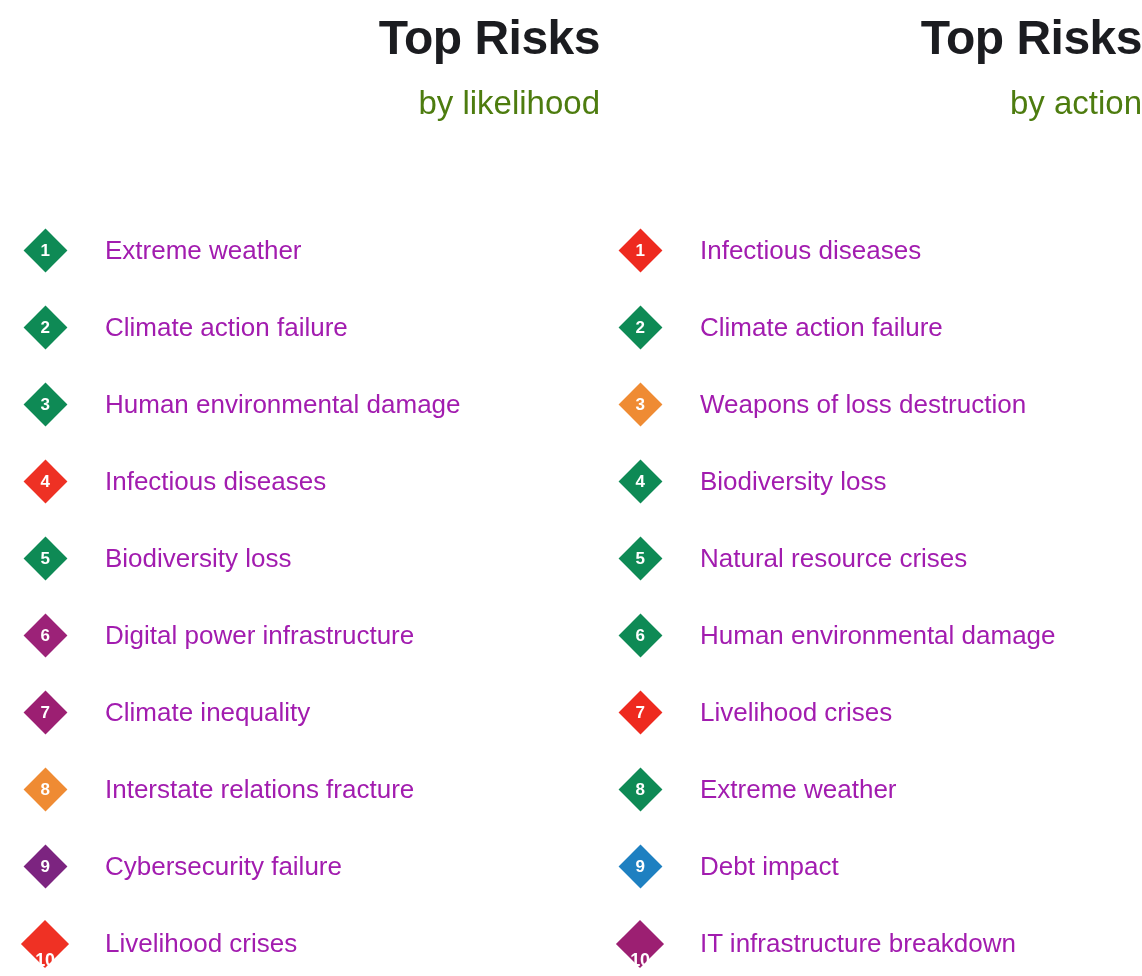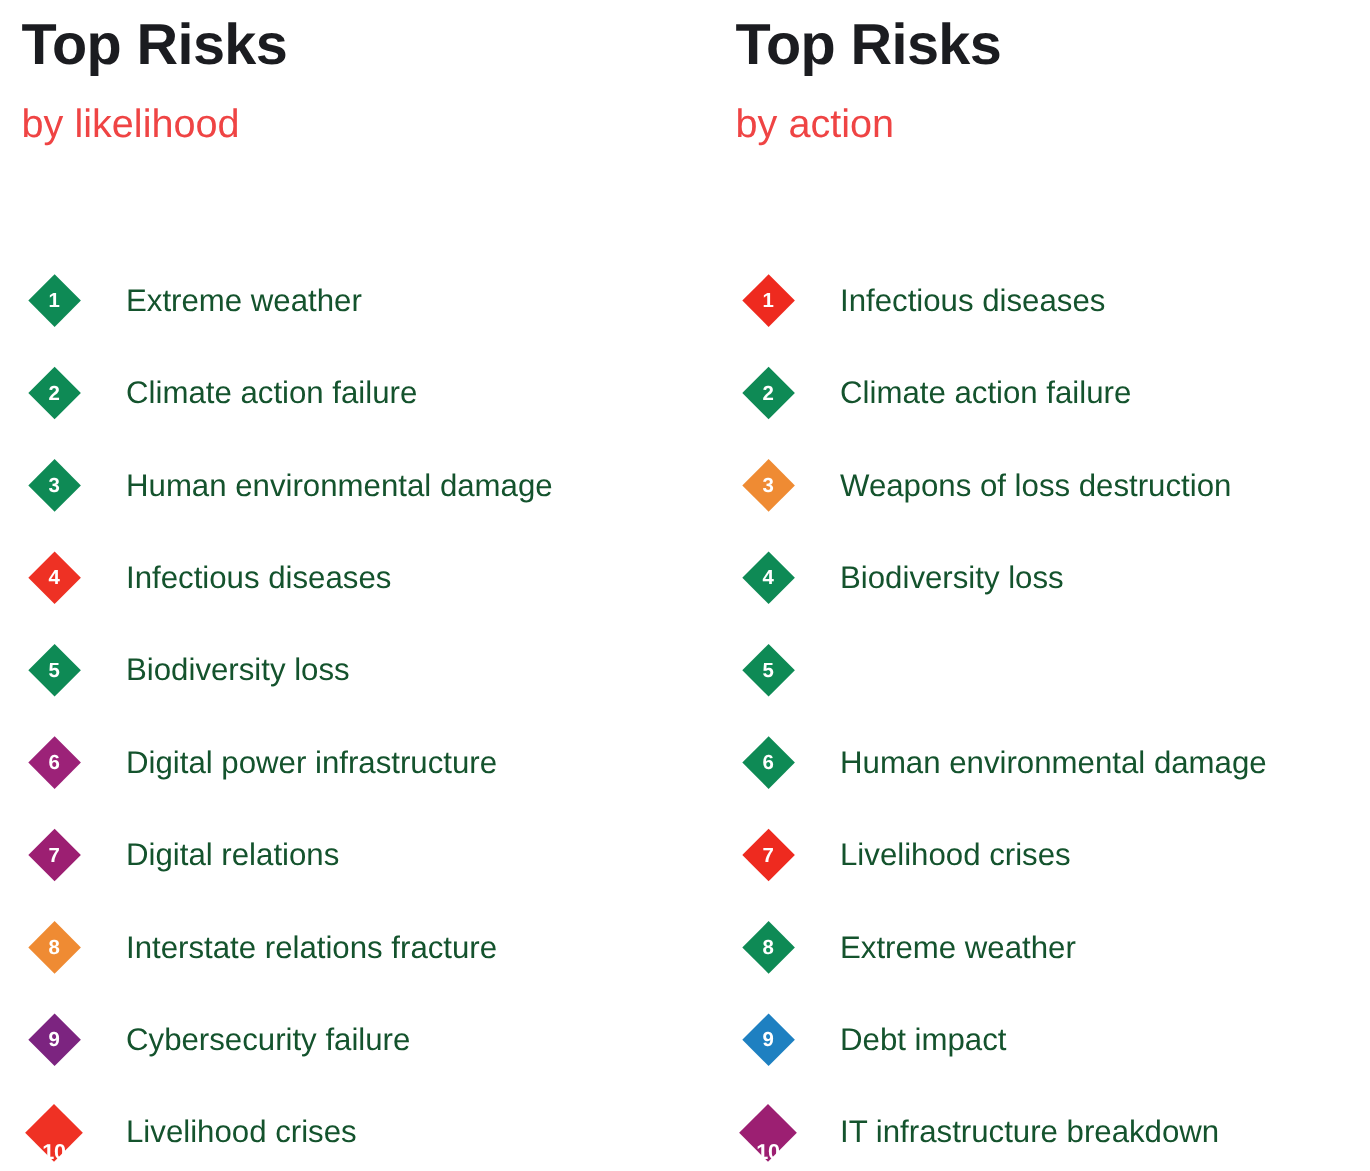--- a/index.html
+++ b/index.html
@@ -13,20 +13,21 @@
     font-family: "Liberation Sans", sans-serif;
     -webkit-font-smoothing: antialiased;
     overflow: hidden;
   }
 
   .board {
     position: relative;
     width: 1142px;
     height: 976px;
     display: flex;
+    text-align: right;
   }
 
   .column {
     position: relative;
     box-sizing: border-box;
   }
   .column.left  { width: 600px; padding-left: 18px; }
   .column.right { width: 542px; padding-left: 13px; }
 
   .col-header {
@@ -37,21 +38,21 @@
     font-weight: bold;
     color: #1b1c20;
     letter-spacing: -0.5px;
     line-height: 1.0;
     margin: 0;
     white-space: nowrap;
   }
   .col-subtitle {
     font-size: 33px;
     font-weight: normal;
-    color: #ef4444;
+    color: #4d7c0f;
     line-height: 1.0;
     margin: 0;
     padding-top: 24px;
     white-space: nowrap;
   }
 
   .risk-list {
     list-style: none;
     margin: 0;
     padding: 0;
@@ -104,21 +105,21 @@
     line-height: 1;
     letter-spacing: -0.3px;
   }
   .rank-diamond.wide .rank-number {
     font-size: 18px;
     margin-top: 33px;
   }
 
   .risk-label {
     font-size: 26px;
-    color: #14532d;
+    color: #a21caf;
     line-height: 1.1;
     white-space: nowrap;
     padding-left: 38px;
   }
 </style>
 </head>
 <body>
 
 <div class="board">
 
@@ -168,21 +169,21 @@
             <span class="shape" style="background: rgb(156, 34, 120);"></span>
             <span class="rank-number">6</span>
           </span>
           <span class="risk-label">Digital power infrastructure</span>
         </li>
         <li class="risk-row">
           <span class="rank-diamond">
             <span class="shape" style="background: rgb(156, 31, 114);"></span>
             <span class="rank-number">7</span>
           </span>
-          <span class="risk-label">Digital relations</span>
+          <span class="risk-label">Climate inequality</span>
         </li>
         <li class="risk-row">
           <span class="rank-diamond">
             <span class="shape" style="background: rgb(239, 139, 51);"></span>
             <span class="rank-number">8</span>
           </span>
           <span class="risk-label">Interstate relations fracture</span>
         </li>
         <li class="risk-row">
           <span class="rank-diamond">
@@ -233,20 +234,21 @@
             <span class="shape" style="background: rgb(14, 138, 85);"></span>
             <span class="rank-number">4</span>
           </span>
           <span class="risk-label">Biodiversity loss</span>
         </li>
         <li class="risk-row">
           <span class="rank-diamond">
             <span class="shape" style="background: rgb(14, 138, 85);"></span>
             <span class="rank-number">5</span>
           </span>
+          <span class="risk-label">Natural resource crises</span>
         </li>
         <li class="risk-row">
           <span class="rank-diamond">
             <span class="shape" style="background: rgb(14, 138, 85);"></span>
             <span class="rank-number">6</span>
           </span>
           <span class="risk-label">Human environmental damage</span>
         </li>
         <li class="risk-row">
           <span class="rank-diamond">

